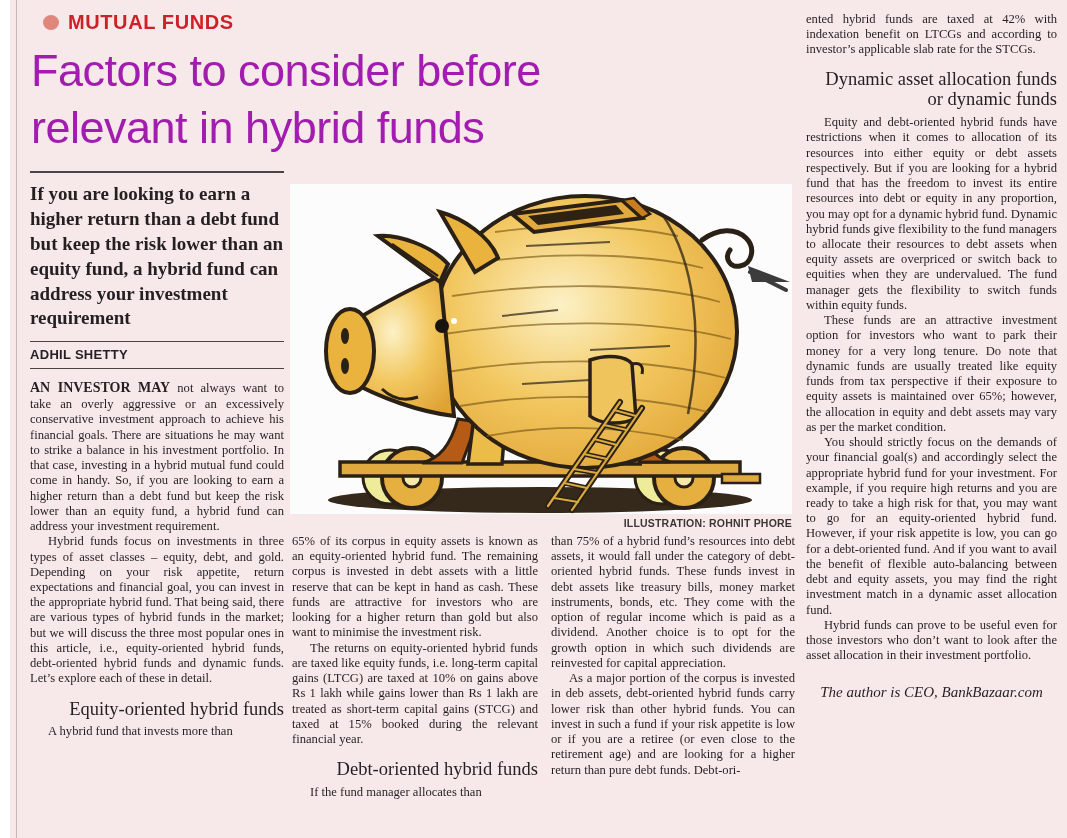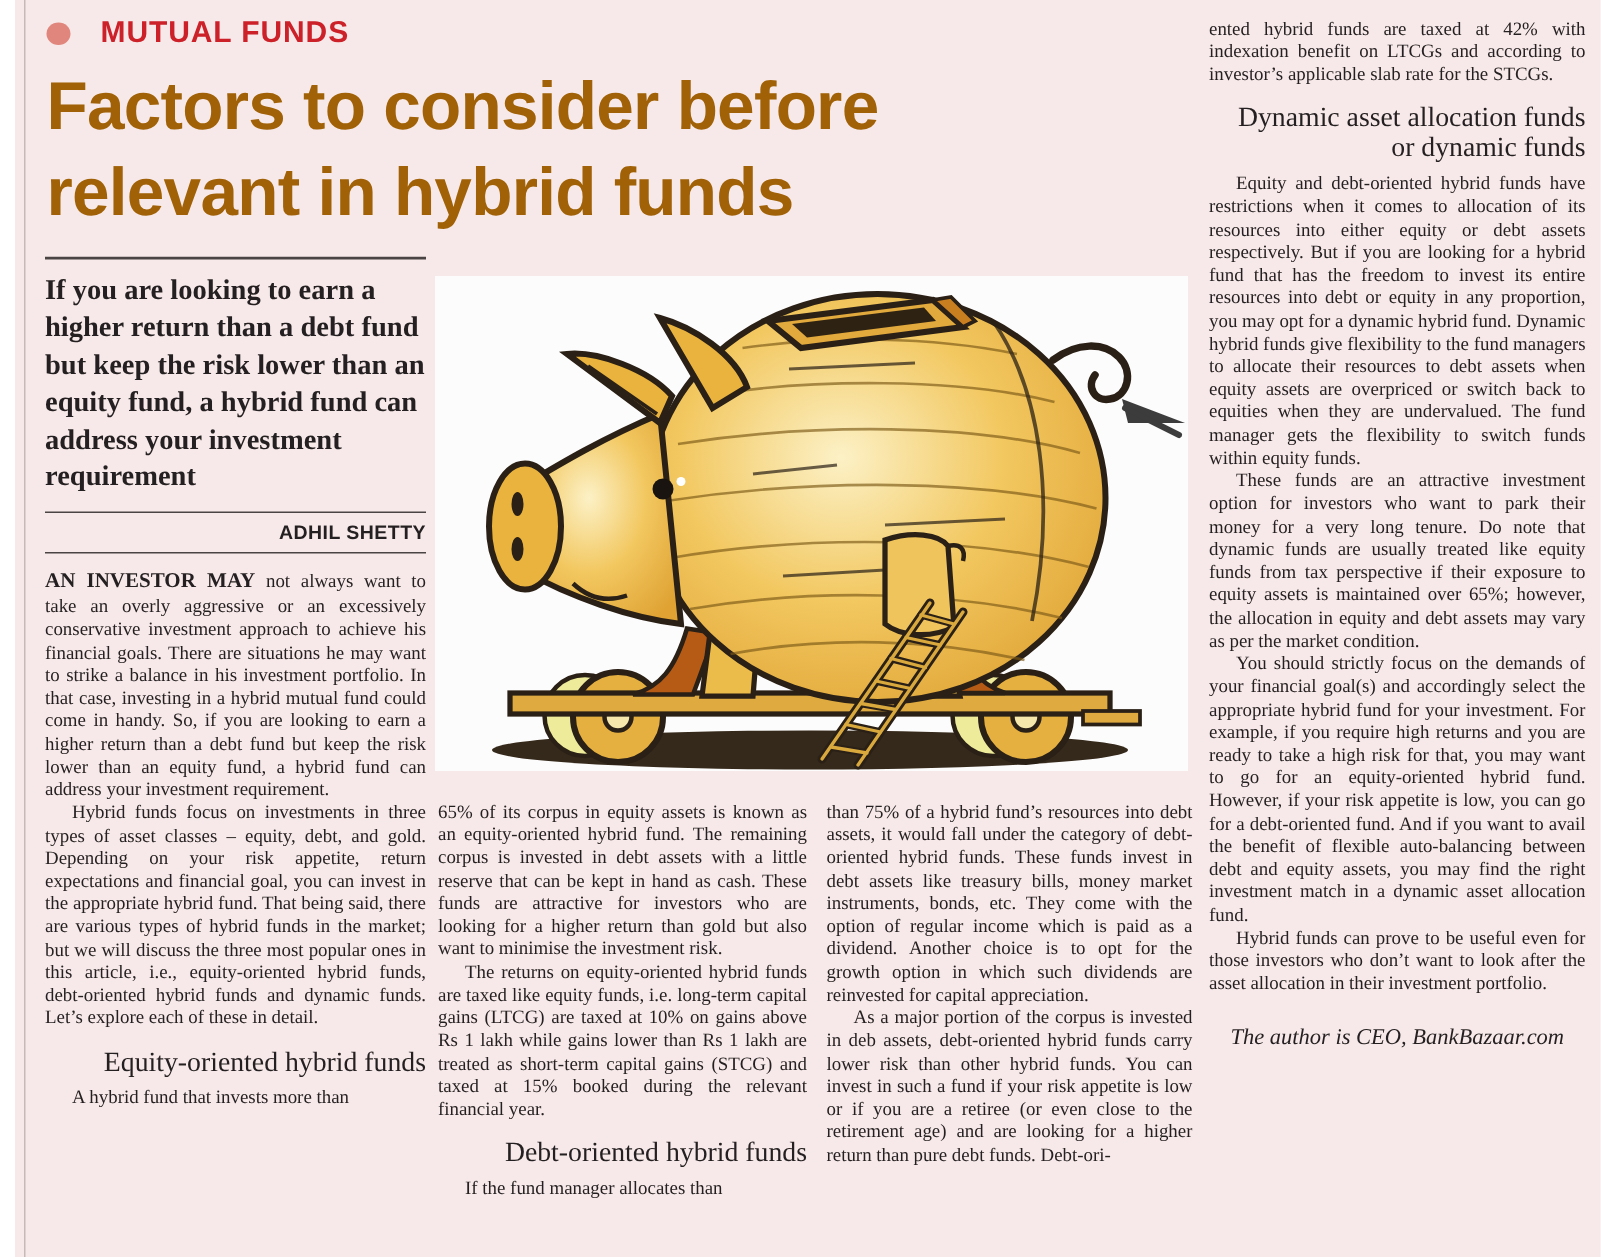--- a/index.html
+++ b/index.html
@@ -7,53 +7,53 @@
     position:relative;
     width:1067px;height:838px;
     background:#f7e9e9;
     overflow:hidden;
     font-family:"Liberation Serif", serif;
     color:#241f20;
   }
   .edge-strip{position:absolute;left:0;top:0;width:10px;height:100%;background:#ffffff;}
   .edge-line{position:absolute;left:16px;top:0;width:1px;height:100%;background:#c8b9b9;}
 
-  .kicker{position:absolute;left:31px;top:11px;display:flex;align-items:center;gap:20px;}
+  .kicker{position:absolute;left:43px;top:11px;display:flex;align-items:center;gap:9px;}
   .kicker-dot{width:16px;height:15px;border-radius:50%;background:#e0867c;}
   .kicker-text{
     font-family:"Liberation Sans", sans-serif;
     font-weight:800;font-size:20px;letter-spacing:0.6px;color:#cc2129;
   }
 
   .headline{
     position:absolute;left:31px;top:42px;width:700px;margin:0;
     font-family:"Liberation Sans", sans-serif;
-    font-weight:700;font-size:45px;line-height:1.27;
-    letter-spacing:-0.5px;color:#a16207;
+    font-weight:400;font-size:45px;line-height:1.27;
+    letter-spacing:-0.5px;color:#a21caf;
   }
   .headline span{display:block;}
 
   .col{position:absolute;overflow:hidden;}
   .col1{left:30px;top:171px;width:254px;height:648px;}
   .col2{left:292px;top:534px;width:246px;height:300px;}
   .col3{left:551px;top:534px;width:244px;height:300px;}
   .col4{left:806px;top:12px;width:251px;height:820px;}
 
   .standfirst{
     border-top:2px solid #4a4444;
     padding-top:9px;
     font-weight:700;font-size:19px;line-height:1.31;
     margin:0 0 10px 0;
   }
   .byline{
     border-top:1.5px solid #4a4444;
     border-bottom:1.5px solid #4a4444;
     padding:5px 0 6px 0;margin:0 0 11px 0;
     font-family:"Liberation Sans", sans-serif;
-    font-weight:700;font-size:13px;letter-spacing:0.3px;text-align:right;
+    font-weight:700;font-size:13px;letter-spacing:0.3px;
   }
 
   p.body{
     margin:0;font-size:12.6px;line-height:1.21;
     text-align:justify;text-justify:inter-word;
   }
   p.indent{text-indent:18px;}
   .leadin{font-family:Liberation Serif, serif;font-weight:700;font-size:14px;}
 
   h2.subhead{
@@ -199,20 +199,21 @@
         <path d="M264,314 L288,318"></path>
         <path d="M274,299 L297,304"></path>
         <path d="M284,285 L307,289"></path>
         <path d="M294,270 L317,275"></path>
         <path d="M304,255 L327,261"></path>
         <path d="M314,241 L337,246"></path>
         <path d="M324,226 L346,232"></path>
       </g>
     </svg>
   </figure>
+  <div class="credit">ILLUSTRATION: ROHNIT PHORE</div>
 
   <section class="col col2">
     <p class="body">65% of its corpus in equity assets is known as an equity-oriented hybrid fund. The remaining corpus is invested in debt assets with a little reserve that can be kept in hand as cash. These funds are attractive for investors who are looking for a higher return than gold but also want to minimise the investment risk.</p>
     <p class="body indent">The returns on equity-oriented hybrid funds are taxed like equity funds, i.e. long-term capital gains (LTCG) are taxed at 10% on gains above Rs 1 lakh while gains lower than Rs 1 lakh are treated as short-term capital gains (STCG) and taxed at 15% booked during the relevant financial year.</p>
     <h2 class="subhead">Debt-oriented hybrid funds</h2>
     <p class="body indent">If the fund manager allocates than</p>
   </section>
 
   <section class="col col3">
     <p class="body">than 75% of a hybrid fund’s resources into debt assets, it would fall under the category of debt-oriented hybrid funds. These funds invest in debt assets like treasury bills, money market instruments, bonds, etc. They come with the option of regular income which is paid as a dividend. Another choice is to opt for the growth option in which such dividends are reinvested for capital appreciation.</p>

